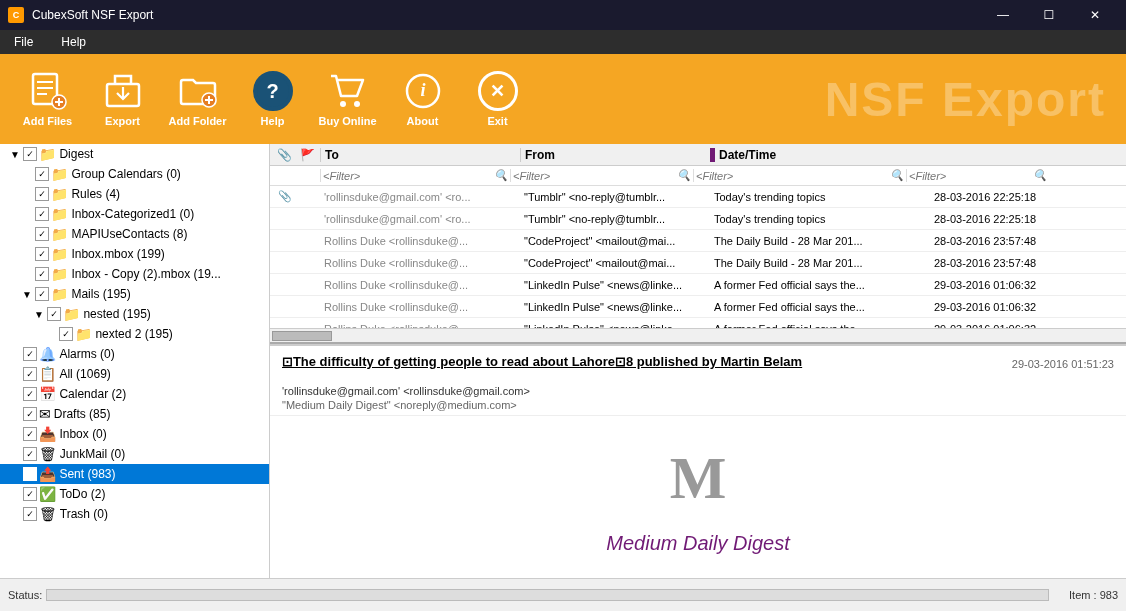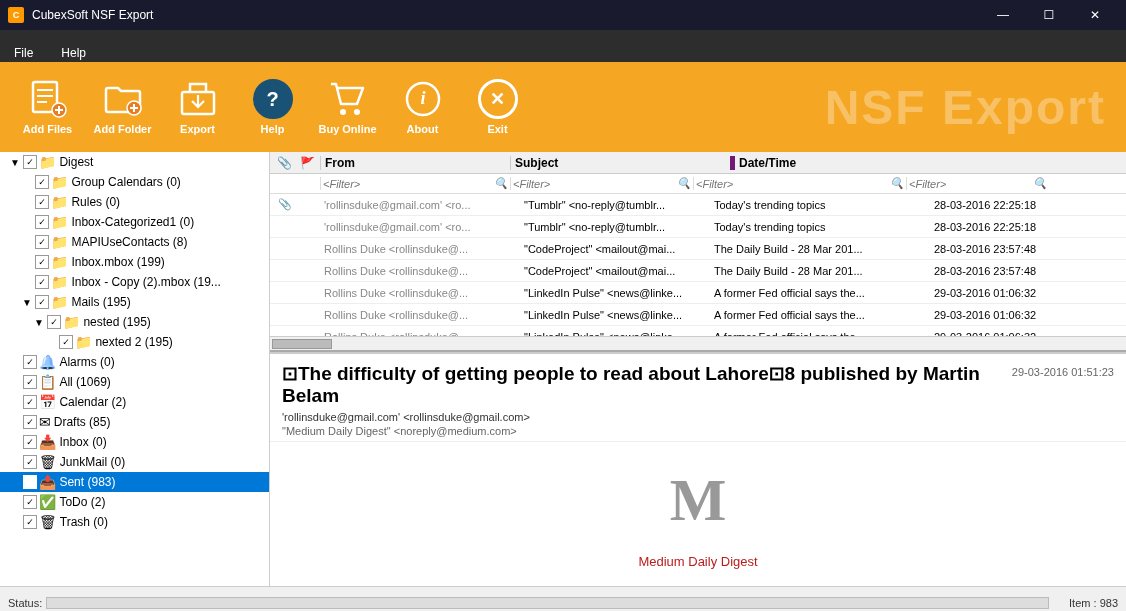--- a/index.html
+++ b/index.html
@@ -18,23 +18,23 @@
     }
     #title-bar .app-icon { width: 16px; height: 16px; background: #f90; border-radius: 2px; display: flex; align-items: center; justify-content: center; font-size: 9px; font-weight: bold; color: #fff; flex-shrink: 0; }
     #title-bar .title-text { flex: 1; }
     .win-controls { display: flex; gap: 0; margin-left: auto; }
     .win-btn { width: 46px; height: 30px; display: flex; align-items: center; justify-content: center; cursor: pointer; font-size: 12px; color: #fff; background: transparent; }
 
     
     #menu-bar {
       background: #2d2d2d;
       color: #fff;
-      height: 32px;
-      display: flex;
-      align-items: flex-end;
+      height: 24px;
+      display: flex;
+      align-items: center;
       padding: 0 8px;
       gap: 16px;
       font-size: 12px;
     }
     .menu-item { padding: 2px 6px; cursor: pointer; }
 
     
     #toolbar {
       background: #f5a623;
       height: 90px;
@@ -175,41 +175,41 @@
       flex: 1;
       overflow: hidden;
       display: flex;
       flex-direction: column;
       background: #fff;
     }
     #preview-header {
       padding: 8px 12px 4px;
       border-bottom: 1px solid #eee;
     }
-    #preview-subject { font-weight: bold; font-size: 19px; margin-bottom: 4px; }
+    #preview-subject { font-weight: bold; font-size: 13px; margin-bottom: 16px; text-decoration: underline; }
     #preview-from { font-size: 11px; color: #333; margin-bottom: 2px; }
     #preview-medium { font-size: 11px; color: #666; }
     #preview-date { font-size: 11px; color: #666; text-align: left; float: right; }
     #preview-body {
       flex: 1;
       display: flex;
       flex-direction: column;
       align-items: center;
       justify-content: center;
       padding: 20px;
     }
     #medium-logo {
       width: 80px;
       height: 80px;
       display: flex;
       align-items: center;
       justify-content: center;
       margin-bottom: 12px;
     }
-    #medium-name { font-size: 13px; color: #b91c1c; }
+    #medium-name { font-size: 20px; color: #701a75; font-style: italic; }
 
     
     #status-bar {
       height: 22px;
       background: #f0f0f0;
       border-top: 1px solid #ccc;
       display: flex;
       align-items: center;
       padding: 16px 8px;
       font-size: 11px;
@@ -291,38 +291,38 @@
           <circle cx="30" cy="30" r="7" fill="#e67e22" stroke="white" stroke-width="1.5"></circle>
           <line x1="30" y1="26" x2="30" y2="34" stroke="white" stroke-width="2"></line>
           <line x1="26" y1="30" x2="34" y2="30" stroke="white" stroke-width="2"></line>
         </svg>
     </div>
     <span>Add Files</span>
   </div>
   <div class="toolbar-btn">
     <div class="toolbar-icon">
       <svg width="38" height="38" viewBox="0 0 38 38">
+          <rect x="3" y="12" width="32" height="22" rx="2" fill="none" stroke="white" stroke-width="2.5"></rect>
+          <polyline points="11,12 11,4 27,4 27,12" fill="none" stroke="white" stroke-width="2.5"></polyline>
+          <polyline points="13,21 19,27 25,21" fill="none" stroke="white" stroke-width="2.2"></polyline>
+          <line x1="19" y1="15" x2="19" y2="27" stroke="white" stroke-width="2.2"></line>
+        </svg>
+    </div>
+    <span>Export</span>
+  </div>
+  <div class="toolbar-btn">
+    <div class="toolbar-icon">
+      <svg width="38" height="38" viewBox="0 0 38 38">
           <path d="M2 10 Q2 8 4 8 L14 8 L17 11 L34 11 Q36 11 36 13 L36 30 Q36 32 34 32 L4 32 Q2 32 2 30 Z" fill="none" stroke="white" stroke-width="2.5"></path>
           <circle cx="30" cy="28" r="7" fill="#e67e22" stroke="white" stroke-width="1.5"></circle>
           <line x1="30" y1="24" x2="30" y2="32" stroke="white" stroke-width="2"></line>
           <line x1="26" y1="28" x2="34" y2="28" stroke="white" stroke-width="2"></line>
         </svg>
     </div>
     <span>Add Folder</span>
-  </div>
-  <div class="toolbar-btn">
-    <div class="toolbar-icon">
-      <svg width="38" height="38" viewBox="0 0 38 38">
-          <rect x="3" y="12" width="32" height="22" rx="2" fill="none" stroke="white" stroke-width="2.5"></rect>
-          <polyline points="11,12 11,4 27,4 27,12" fill="none" stroke="white" stroke-width="2.5"></polyline>
-          <polyline points="13,21 19,27 25,21" fill="none" stroke="white" stroke-width="2.2"></polyline>
-          <line x1="19" y1="15" x2="19" y2="27" stroke="white" stroke-width="2.2"></line>
-        </svg>
-    </div>
-    <span>Export</span>
   </div>
   <div class="toolbar-btn">
     <div class="toolbar-icon">
       <div class="help-icon-circle">?</div>
     </div>
     <span>Help</span>
   </div>
   <div class="toolbar-btn">
     <div class="toolbar-icon">
       <svg width="38" height="38" viewBox="0 0 38 38">
@@ -365,21 +365,21 @@
       <div class="tree-item indent2">
         <span class="expand-icon"></span>
         <span class="checkbox">✓</span>
         <span class="folder-icon">📁</span>
         <span>Group Calendars (0)</span>
       </div>
       <div class="tree-item indent2">
         <span class="expand-icon"></span>
         <span class="checkbox">✓</span>
         <span class="folder-icon">📁</span>
-        <span>Rules (0)</span>
+        <span>Rules (4)</span>
       </div>
       <div class="tree-item indent2">
         <span class="expand-icon"></span>
         <span class="checkbox">✓</span>
         <span class="folder-icon">📁</span>
         <span>Inbox-Categorized1 (0)</span>
       </div>
       <div class="tree-item indent2">
         <span class="expand-icon"></span>
         <span class="checkbox">✓</span>
@@ -472,22 +472,22 @@
       </div>
     </div>
 
     <div id="right-content">
 
       <div id="email-list-area">
 
         <div id="email-list-header">
           <div class="col-attach">📎</div>
           <div class="col-flag">🚩</div>
+          <div class="col-to">To</div>
           <div class="col-from">From</div>
-          <div class="col-subject">Subject</div>
           <div class="col-date">Date/Time</div>
         </div>
 
         <div class="filter-row">
           <div class="filter-cell fc-attach"></div>
           <div class="filter-cell fc-flag"></div>
           <div class="filter-cell fc-to">
             <input type="text" placeholder="&lt;Filter&gt;" style="">
             <span class="filter-search-icon">🔍</span>
           </div>

